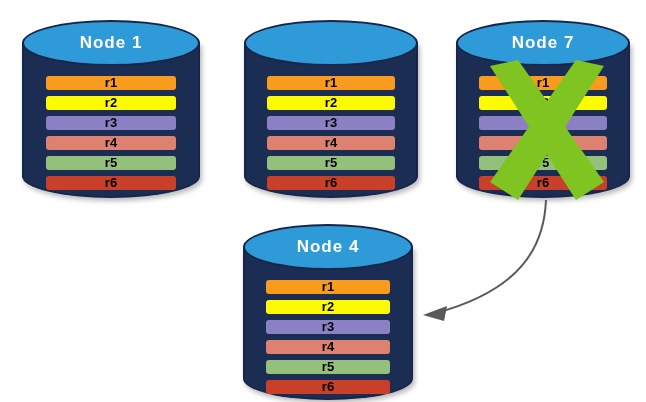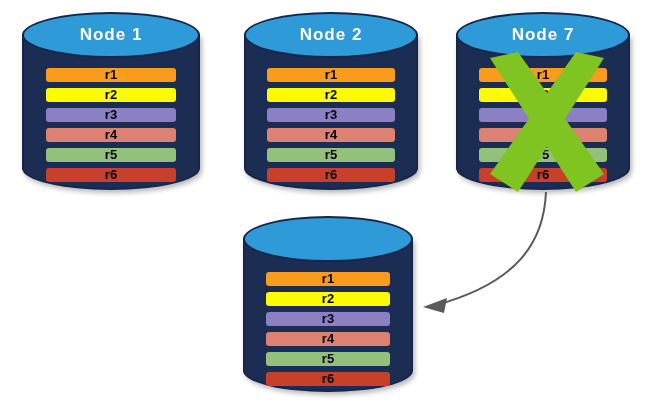--- a/index.html
+++ b/index.html
@@ -10,21 +10,21 @@
   body {
     width: 646px;
     height: 402px;
     position: relative;
     overflow: hidden;
     font-family: "Liberation Sans", sans-serif;
   }
 
   #diagram-canvas {
     position: absolute;
-    left: 0; top: 4px;
+    left: 0; top: 12px;
     width: 646px;
     height: 373px;
   }
 
   
   .node {
     position: absolute;
   }
   .node-body {
     position: absolute;
@@ -120,21 +120,20 @@
         <div class="row" style="background: rgb(140, 128, 197);">r3</div>
         <div class="row" style="background: rgb(221, 129, 112);">r4</div>
         <div class="row" style="background: rgb(147, 193, 124);">r5</div>
         <div class="row" style="background: rgb(200, 64, 42);">r6</div>
       </div>
   </div>
 
   <div class="node" id="node-2" style="left:244px; top:8px; width:174px; height:178px;">
     <div class="node-body"></div>
     <div class="node-top"></div>
-    <div class="node-title">Node  2</div>
     <div class="rows">
         <div class="row" style="background: rgb(249, 155, 28);">r1</div>
         <div class="row" style="background: rgb(252, 251, 3);">r2</div>
         <div class="row" style="background: rgb(140, 128, 197);">r3</div>
         <div class="row" style="background: rgb(221, 129, 112);">r4</div>
         <div class="row" style="background: rgb(147, 193, 124);">r5</div>
         <div class="row" style="background: rgb(200, 64, 42);">r6</div>
       </div>
   </div>
 
@@ -155,20 +154,21 @@
   <svg id="x-mark" width="118" height="140" viewBox="0 0 118 140" style="left:488px; top:48px;">
     <g id="x-mark-strokes">
         <path d="M 2 6 L 30 0 L 116 122 L 88 140 Z" fill="#80C422"></path>
         <path d="M 116 6 L 88 0 L 2 122 L 30 140 Z" fill="#80C422"></path>
       </g>
   </svg>
 
   <div class="node" id="node-4" style="left:243px; top:212px; width:170px; height:176px;">
     <div class="node-body"></div>
     <div class="node-top"></div>
+    <div class="node-title">Node  4</div>
     <div class="rows">
         <div class="row" style="background: rgb(249, 155, 28);">r1</div>
         <div class="row" style="background: rgb(252, 251, 3);">r2</div>
         <div class="row" style="background: rgb(140, 128, 197);">r3</div>
         <div class="row" style="background: rgb(221, 129, 112);">r4</div>
         <div class="row" style="background: rgb(147, 193, 124);">r5</div>
         <div class="row" style="background: rgb(200, 64, 42);">r6</div>
       </div>
   </div>
 

